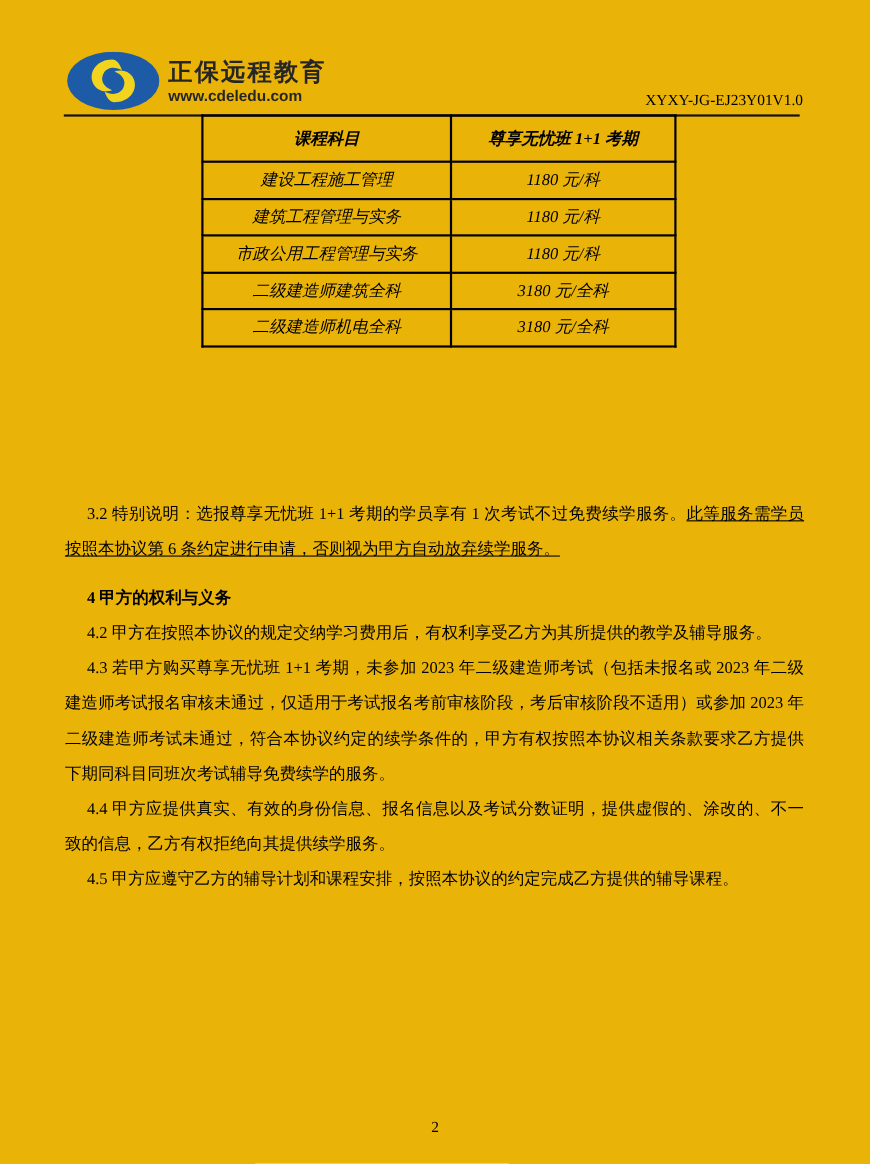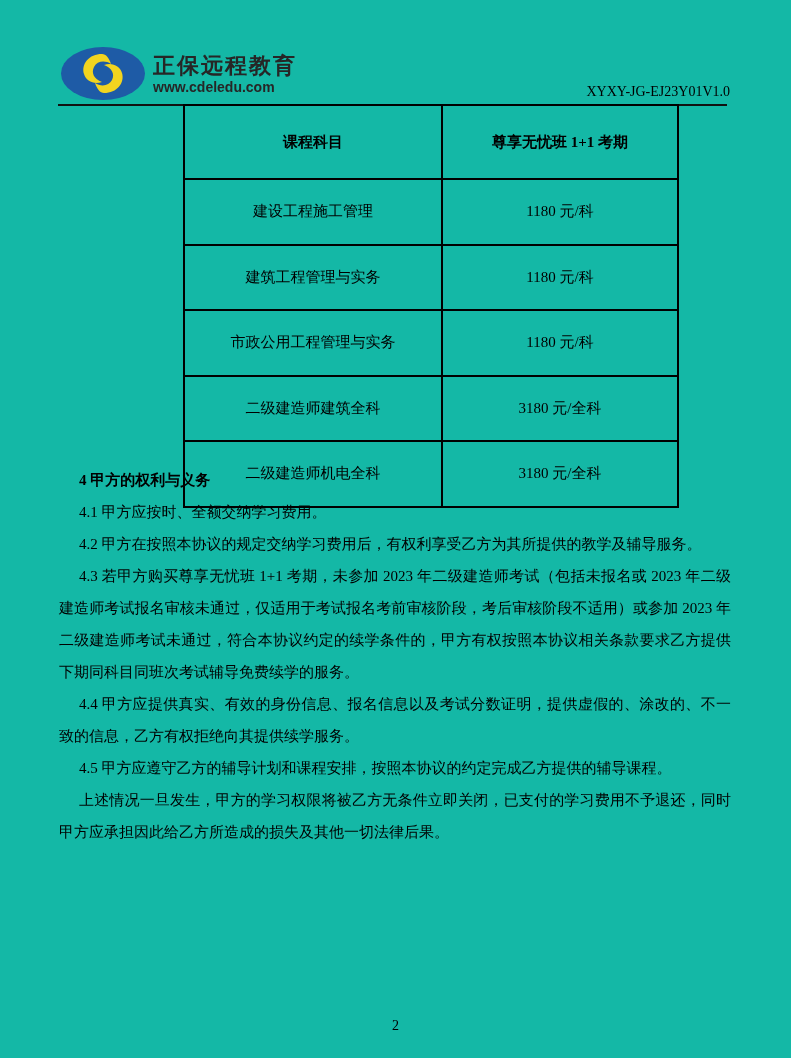--- a/index.html
+++ b/index.html
@@ -1,18 +1,18 @@
 <!DOCTYPE html>
 <html><head>
 <meta charset="utf-8">
 <style>
   html,body { margin:0; padding:0; background:#ffffff; }
   .page {
     position:relative; width:791px; height:1058px; margin:0 auto;
-    background:#14b8a6; color:#000;
+    background:#eab308; color:#000;
     font-family:"Liberation Serif","DejaVu Serif",serif;
     overflow:hidden;
   }
 
   
   .logo-svg { position:absolute; left:61px; top:47px; width:84px; height:53px; }
   .brand {
     position:absolute; left:153px; top:51px;
     font-family:"Liberation Sans","DejaVu Sans",sans-serif;
     font-weight:bold; font-size:22px; letter-spacing:2px; color:#262626;
@@ -28,21 +28,21 @@
   }
   .rule { position:absolute; left:58px; top:104px; width:669px; height:2px; background:#111; }
 
   
   .price-table {
     position:absolute; left:183px; top:104px;
     border-collapse:collapse; table-layout:fixed;
   }
   .price-table th, .price-table td {
     border:2px solid #000; text-align:center; vertical-align:middle;
-    font-size:15px; padding:16px;
+    font-size:15px; padding:0;font-style:italic;
   }
   .price-table th { font-weight:bold; height:40px; }
   .price-table td { font-weight:normal; height:31.5px; }
   .col-subject { width:224px; }
   .col-price  { width:202px; }
 
   
   .main { position:absolute; left:59px; top:452px; width:672px; }
   .main p, .main h2 {
     margin:0; font-size:15px; line-height:32px;
@@ -98,26 +98,25 @@
         <td>3180 元/全科</td>
       </tr>
       <tr>
         <td>二级建造师机电全科</td>
         <td>3180 元/全科</td>
       </tr>
     </tbody>
   </table>
 
   <div class="main">
+    <p class="bold"><span>3.2 特别说明：选报尊享无忧班 1+1 考期的学员享有 1 次考试不过免费续学服务。</span><span class="uline">此等服务需学员按照本协议第 6 条约定进行申请，否则视为甲方自动放弃续学服务。</span></p>
 
     <h2>4 甲方的权利与义务</h2>
 
-    <p>4.1 甲方应按时、全额交纳学习费用。</p>
     <p>4.2 甲方在按照本协议的规定交纳学习费用后，有权利享受乙方为其所提供的教学及辅导服务。</p>
     <p>4.3 若甲方购买尊享无忧班 1+1 考期，未参加 2023 年二级建造师考试（包括未报名或 2023 年二级建造师考试报名审核未通过，仅适用于考试报名考前审核阶段，考后审核阶段不适用）或参加 2023 年二级建造师考试未通过，符合本协议约定的续学条件的，甲方有权按照本协议相关条款要求乙方提供下期同科目同班次考试辅导免费续学的服务。</p>
     <p>4.4 甲方应提供真实、有效的身份信息、报名信息以及考试分数证明，提供虚假的、涂改的、不一致的信息，乙方有权拒绝向其提供续学服务。</p>
     <p>4.5 甲方应遵守乙方的辅导计划和课程安排，按照本协议的约定完成乙方提供的辅导课程。</p>
-    <p class="bold">上述情况一旦发生，甲方的学习权限将被乙方无条件立即关闭，已支付的学习费用不予退还，同时甲方应承担因此给乙方所造成的损失及其他一切法律后果。</p>
   </div>
 
   <div class="footer-page">2</div>
 
 </div>
 
 </body></html>

